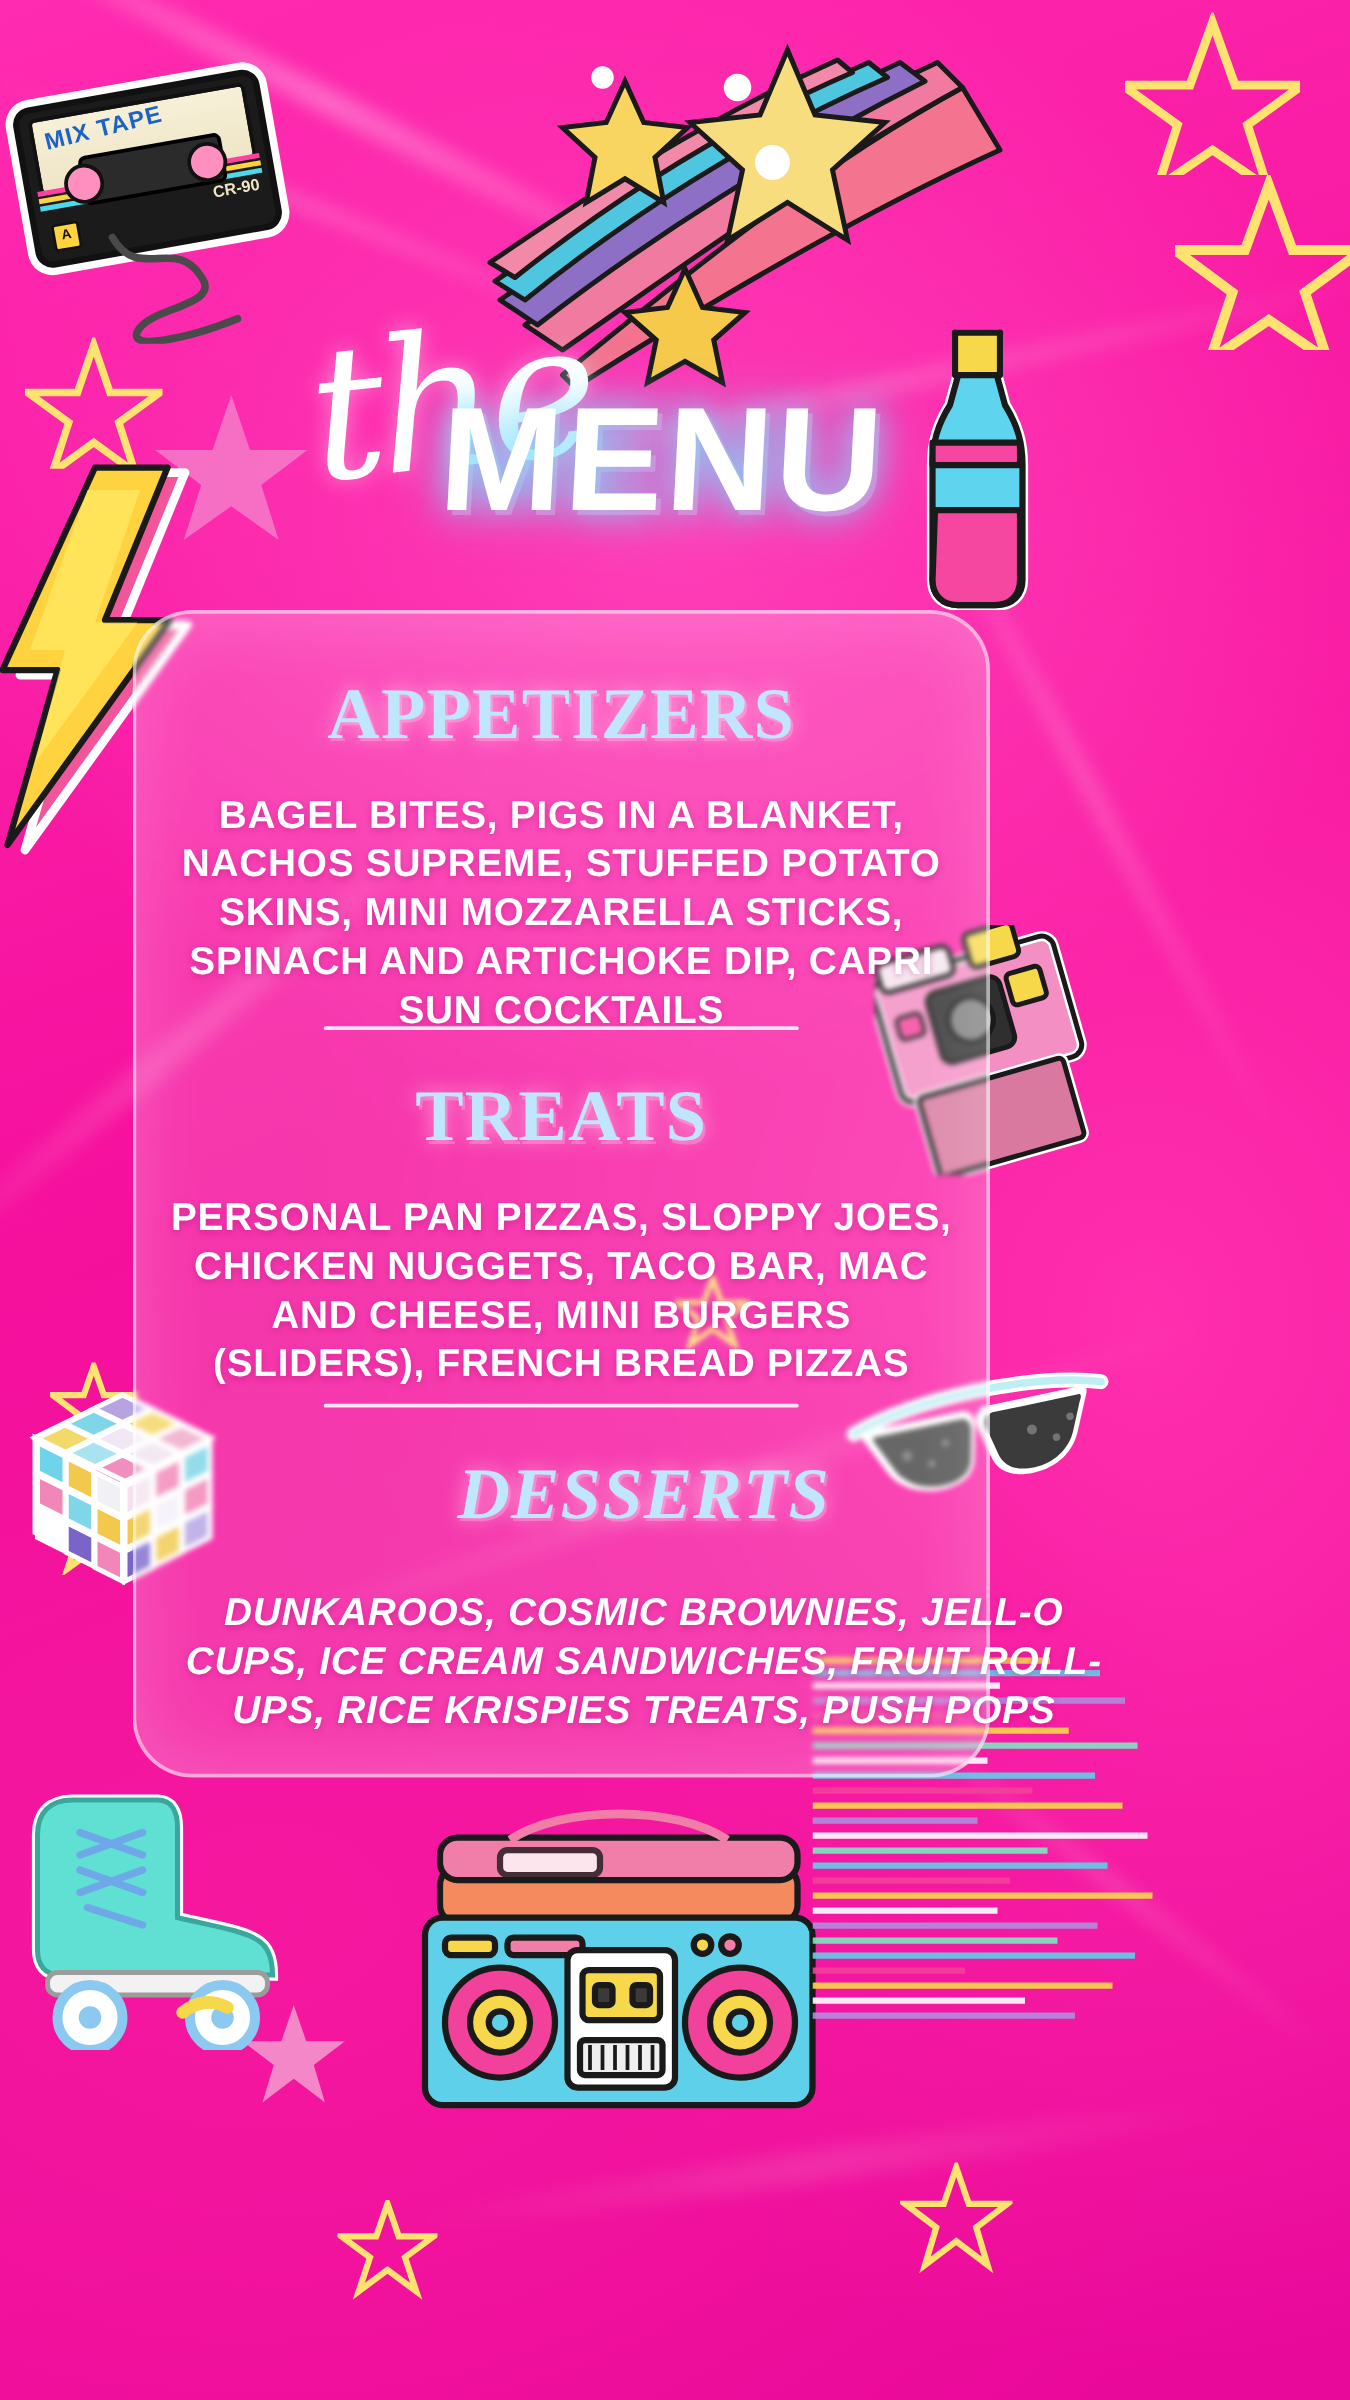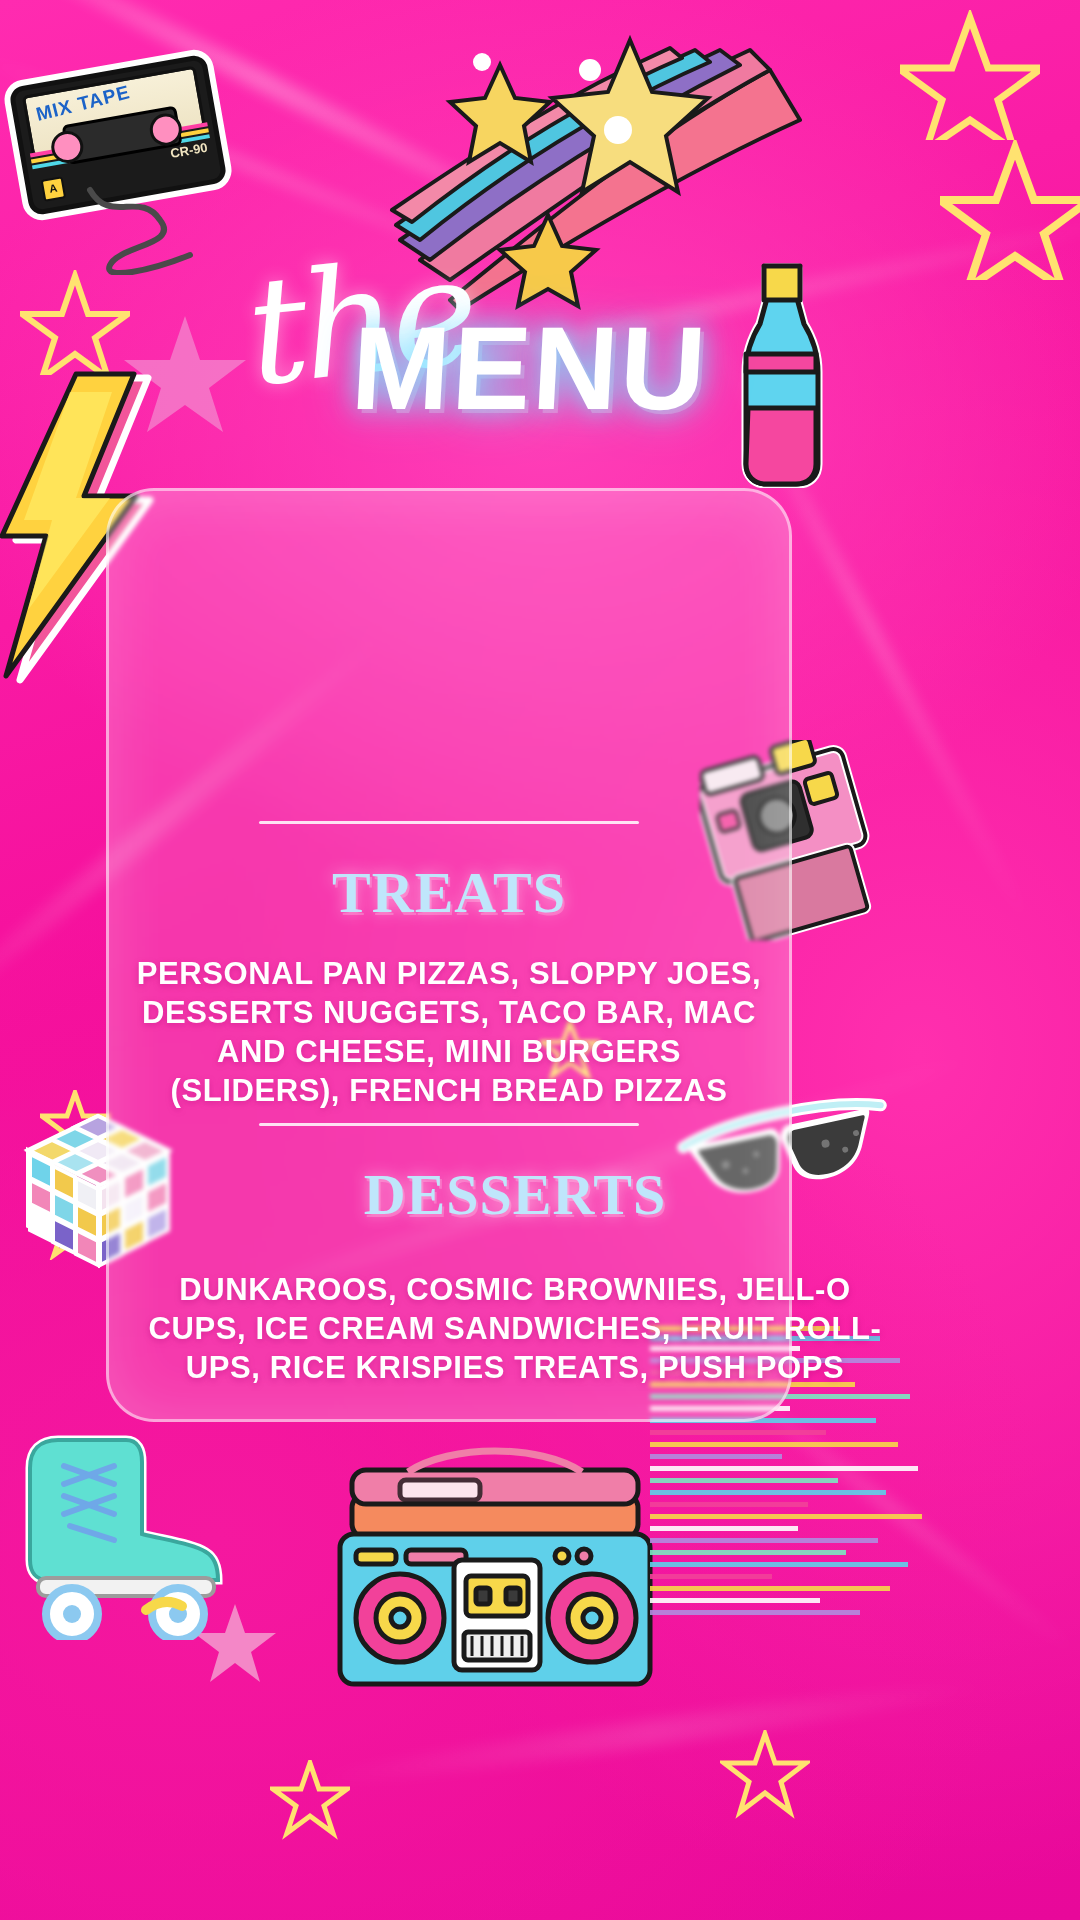--- a/index.html
+++ b/index.html
@@ -104,21 +104,21 @@
     margin: 0 auto;
     background: rgba(255,255,255,.85);
     border-radius: 3px;
   }
   .sec-appetizers { position:absolute; left:0; top:46px; width:680px; }
   .sec-appetizers .section-body { margin-top: 28px; }
   .div-1 { position:absolute; left:150px; top:330px; }
   .sec-mains { position:absolute; left:0; top:368px; width:680px; }
   .sec-mains .section-body { margin-top: 28px; }
   .div-2 { position:absolute; left:150px; top:632px; }
-  .sec-desserts { position:absolute; left:0; top:670px; width:812px; }
+  .sec-desserts { position:absolute; left:0; top:670px; width:812px;font-style:italic; }
   .sec-desserts .section-body { margin-top: 42px; }
 
   
   .sticker { position: absolute; }
 
   
   .cassette {
     left: 18px; top: 70px; width: 200px; height: 130px;
     transform: rotate(-10deg);
   }
@@ -444,26 +444,30 @@
     <i style="top:290px; width:210px; background:#b18ce0;"></i>
   </div>
 
   <div class="header">
     <div class="script-the">the</div>
     <div class="menu-word">MENU</div>
   </div>
 
   <div class="card">
 
+    <div class="sec-appetizers">
+      <h2 class="section-title">APPETIZERS</h2>
+      <p class="section-body">BAGEL BITES, PIGS IN A BLANKET, NACHOS SUPREME, STUFFED POTATO SKINS, MINI MOZZARELLA STICKS, SPINACH AND ARTICHOKE DIP, CAPRI SUN COCKTAILS</p>
+    </div>
 
     <div class="divider div-1"></div>
 
     <div class="sec-mains">
       <h2 class="section-title">TREATS</h2>
-      <p class="section-body">PERSONAL PAN PIZZAS, SLOPPY JOES, DESSERTS NUGGETS, TACO BAR, MAC AND CHEESE, MINI BURGERS (SLIDERS), FRENCH BREAD PIZZAS</p>
+      <p class="section-body">PERSONAL PAN PIZZAS, SLOPPY JOES, CHICKEN NUGGETS, TACO BAR, MAC AND CHEESE, MINI BURGERS (SLIDERS), FRENCH BREAD PIZZAS</p>
     </div>
 
     <div class="divider div-2"></div>
 
     <div class="sec-desserts">
       <h2 class="section-title">DESSERTS</h2>
       <p class="section-body">DUNKAROOS, COSMIC BROWNIES, JELL-O CUPS, ICE CREAM SANDWICHES, FRUIT ROLL-UPS,  RICE KRISPIES TREATS, PUSH POPS</p>
     </div>
 
   </div>

